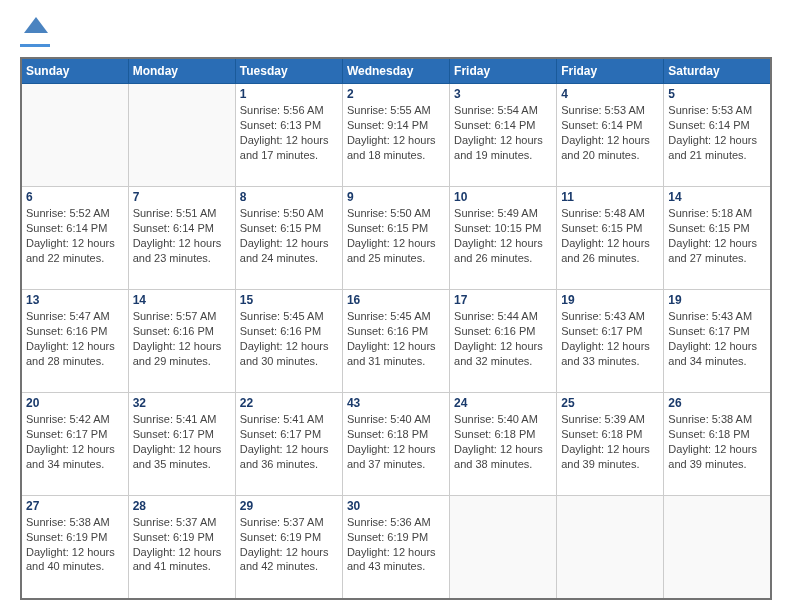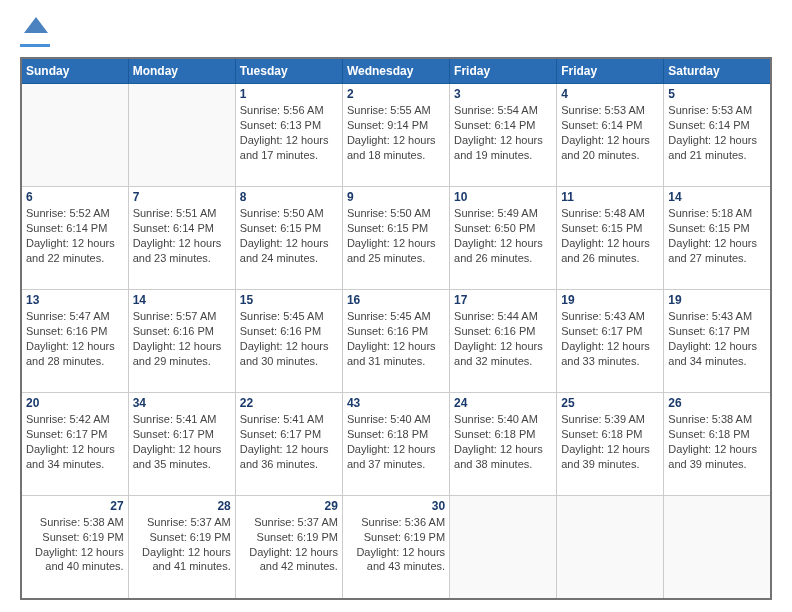--- a/index.html
+++ b/index.html
@@ -77,21 +77,20 @@
     .calendar td {
       vertical-align: top;
       border: 1px solid #ccc;
       padding: 3px 4px;
       font-size: 9.5px;
       color: #333;
       height: 82px;
     }
     .calendar tr:last-child td {
       height: 72px;
-      text-align: right;
     }
     .day-num {
       font-size: 12px;
       font-weight: bold;
       color: #1a3a6b;
       display: block;
       margin-bottom: 2px;
     }
     .day-info {
       font-size: 11px;
@@ -193,21 +192,21 @@
           </td>
           <td>
             <span class="day-num">9</span>
             <div class="day-info">Sunrise: 5:50 AM
 Sunset: 6:15 PM
 Daylight: 12 hours and 25 minutes.</div>
           </td>
           <td>
             <span class="day-num">10</span>
             <div class="day-info">Sunrise: 5:49 AM
-Sunset: 6:50 PM
+Sunset: 10:15 PM
 Daylight: 12 hours and 26 minutes.</div>
           </td>
           <td>
             <span class="day-num">11</span>
             <div class="day-info">Sunrise: 5:48 AM
 Sunset: 6:15 PM
 Daylight: 12 hours and 26 minutes.</div>
           </td>
           <td>
             <span class="day-num">14</span>
@@ -261,21 +260,21 @@
           </td>
         </tr>
         <tr>
           <td>
             <span class="day-num">20</span>
             <div class="day-info">Sunrise: 5:42 AM
 Sunset: 6:17 PM
 Daylight: 12 hours and 34 minutes.</div>
           </td>
           <td>
-            <span class="day-num">34</span>
+            <span class="day-num">32</span>
             <div class="day-info">Sunrise: 5:41 AM
 Sunset: 6:17 PM
 Daylight: 12 hours and 35 minutes.</div>
           </td>
           <td>
             <span class="day-num">22</span>
             <div class="day-info">Sunrise: 5:41 AM
 Sunset: 6:17 PM
 Daylight: 12 hours and 36 minutes.</div>
           </td>

